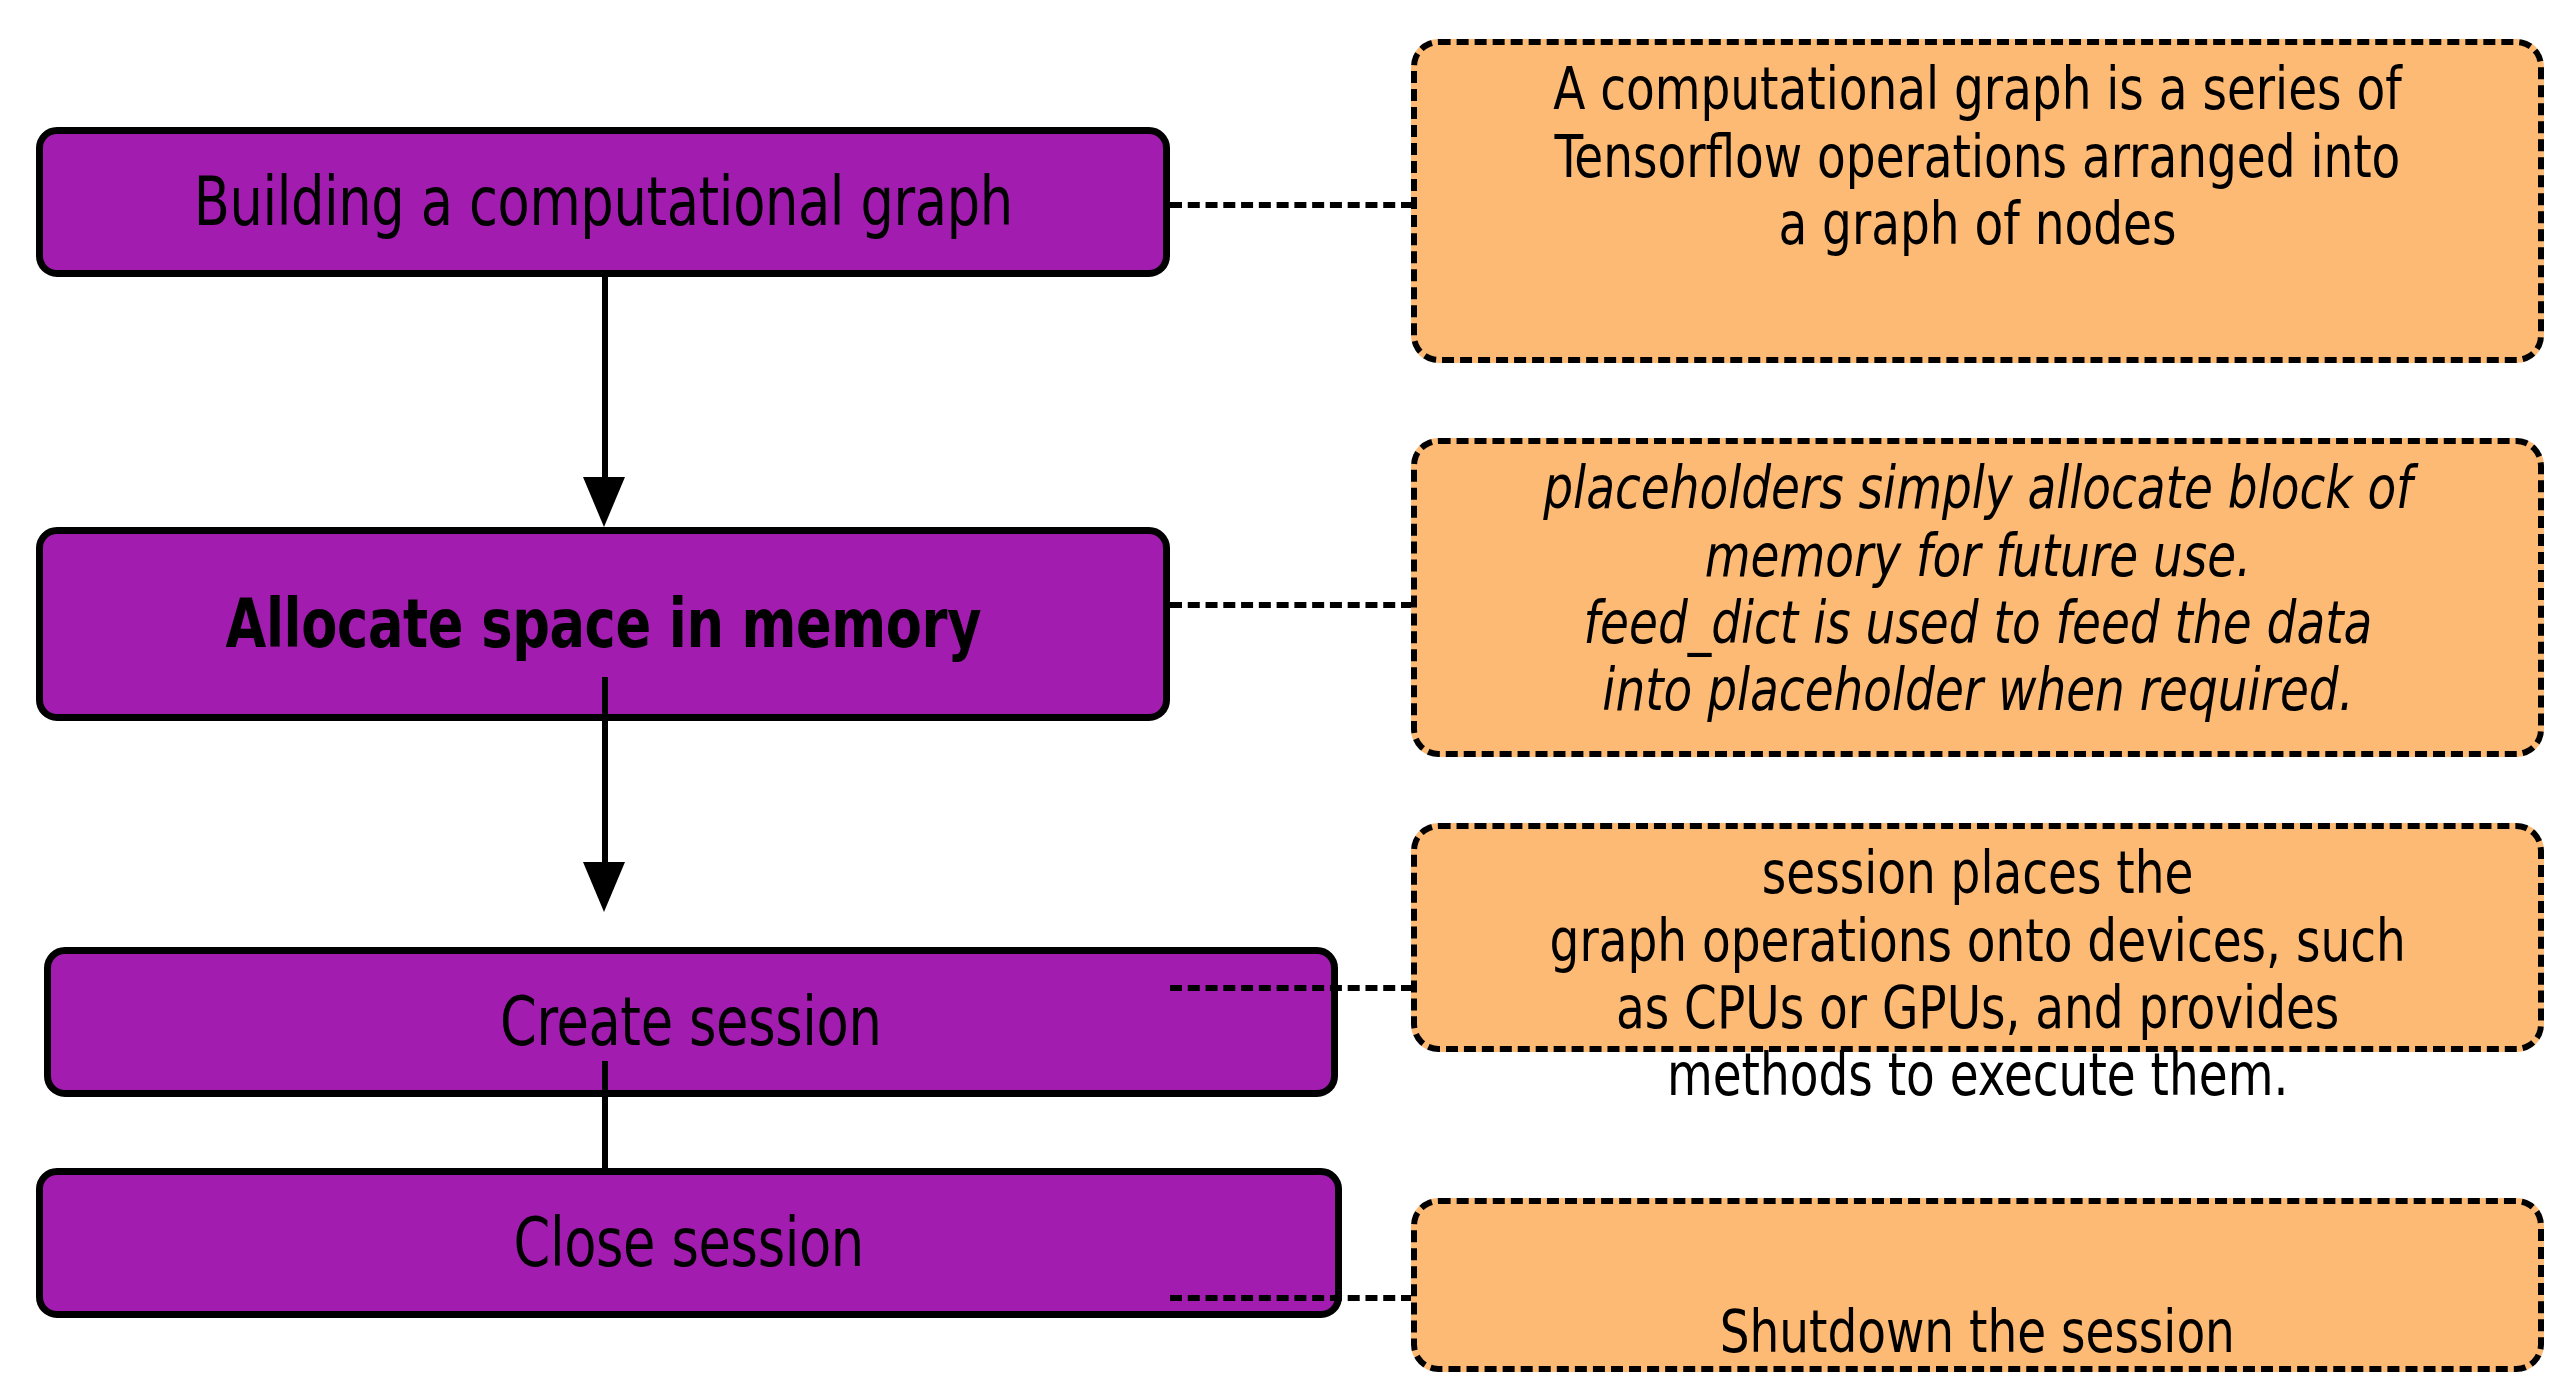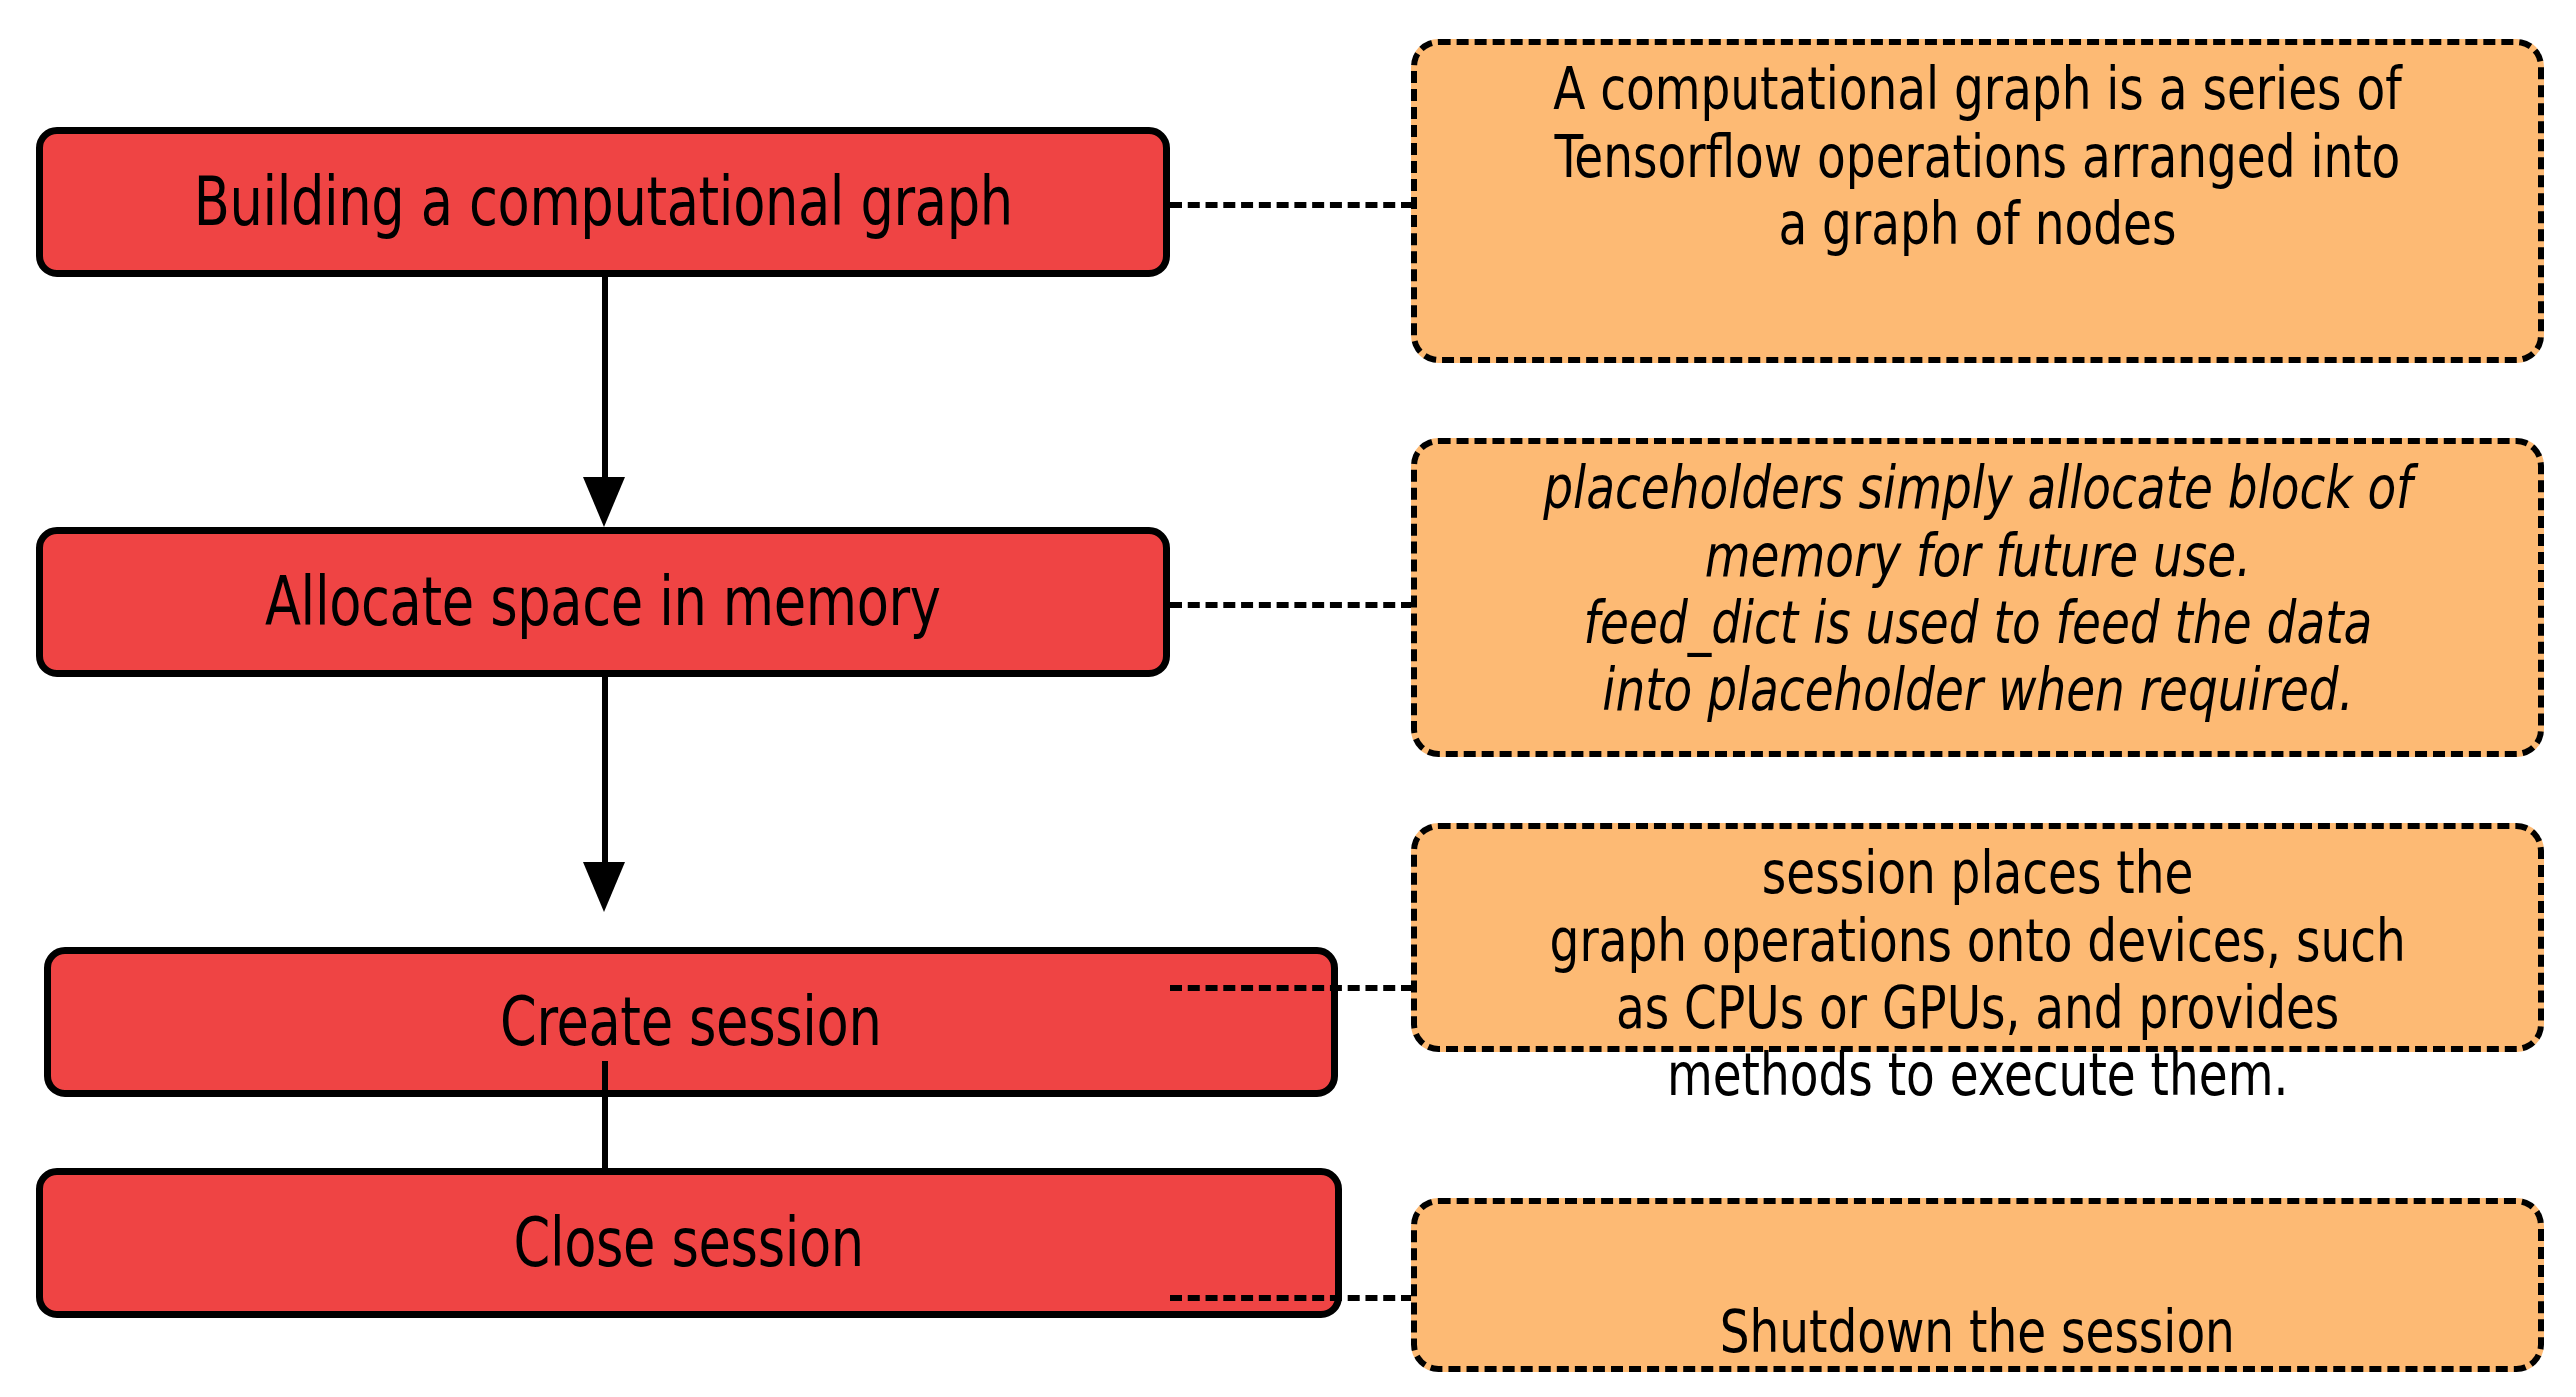--- a/index.html
+++ b/index.html
@@ -15,21 +15,21 @@
     width: 2576px;
     height: 1398px;
     background: #ffffff;
     overflow: hidden;
   }
 
   
   .node {
     position: absolute;
     box-sizing: border-box;
-    background: #ef4444;
+    background: #a21caf;
     border: 7.3px solid #000000;
     border-radius: 21px;
     display: flex;
     align-items: center;
     justify-content: center;
     text-align: center;
   }
   .node-label {
     font-family: "DejaVu Sans", "Liberation Sans", sans-serif;
     font-stretch: condensed;
@@ -106,21 +106,21 @@
 
   <div class="note" style="left:1411px; top:39px; width:1133px; height:324px;">
     <span class="note-text">A computational graph is a series of
 Tensorflow operations arranged into
 a graph of nodes</span>
   </div>
 
   <div class="arrow-shaft" style="left:602px; top:276px; height:203px;"></div>
   <div class="arrow-head" style="left:583px; top:477px;"></div>
 
-  <div class="node" style="left:36px; top:527px; width:1134px; height:150px;">
+  <div class="node" style="left:36px; top:527px; width:1134px; height:194px;font-weight:bold;">
     <span class="node-label">Allocate space in memory</span>
   </div>
 
   <div class="leader" style="left:1170px; top:602px; width:243px;"></div>
 
   <div class="note" style="left:1411px; top:438px; width:1133px; height:319px;">
     <span class="note-text italic">placeholders simply allocate block of
 memory for future use.
 feed_dict is used to feed the data
 into placeholder when required.</span>

